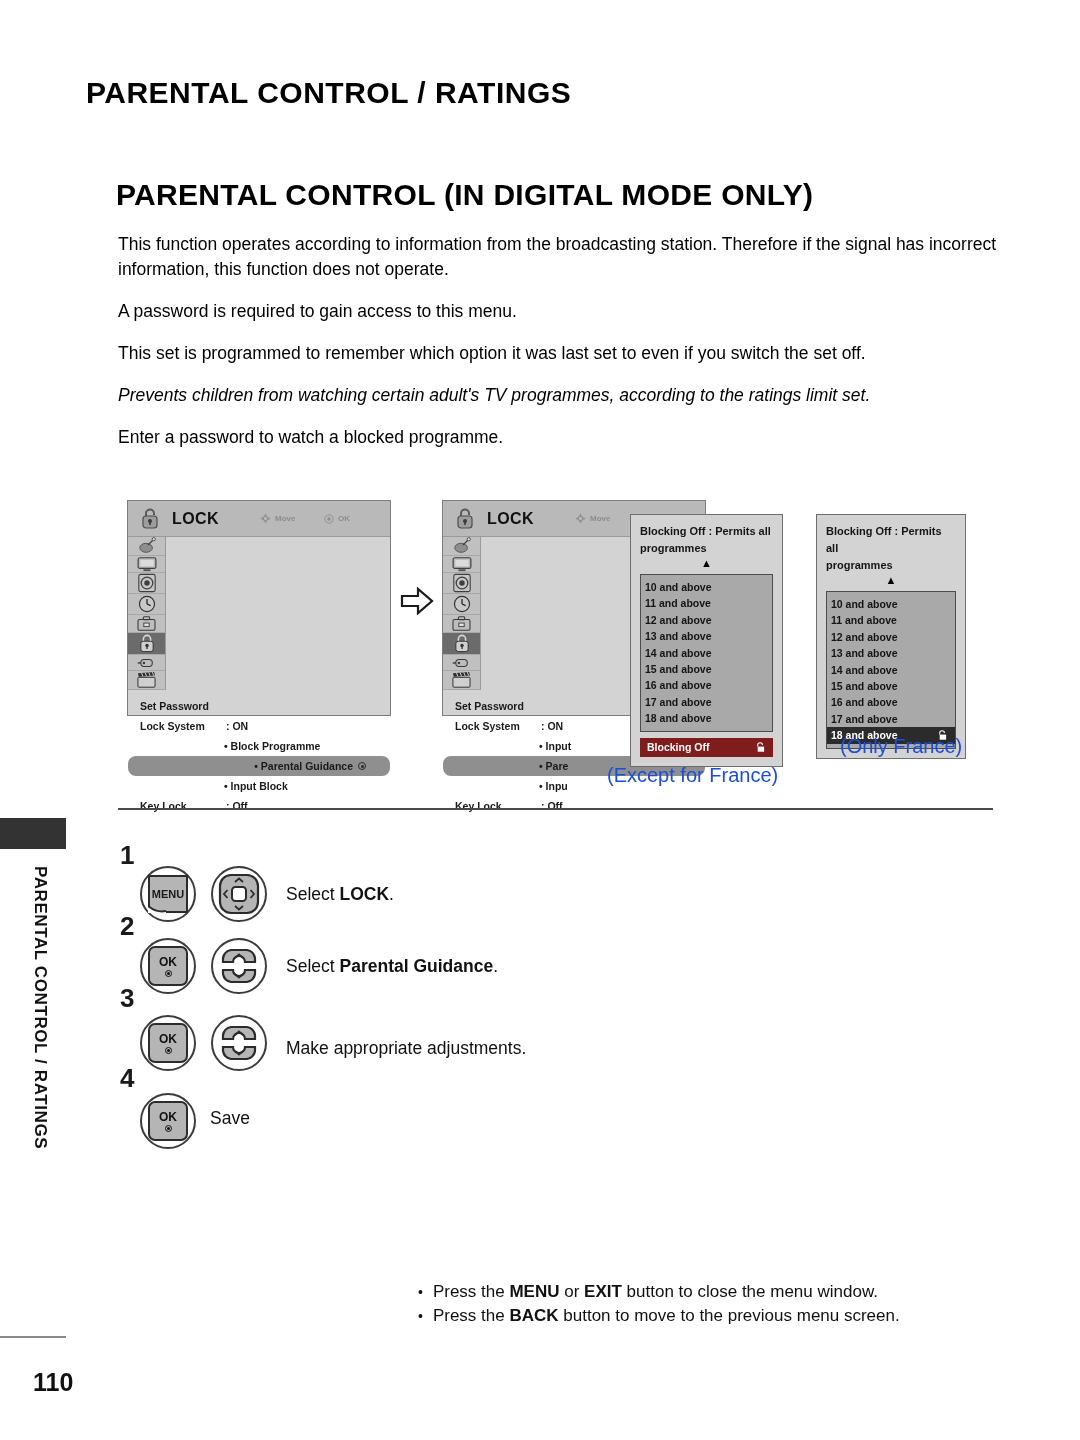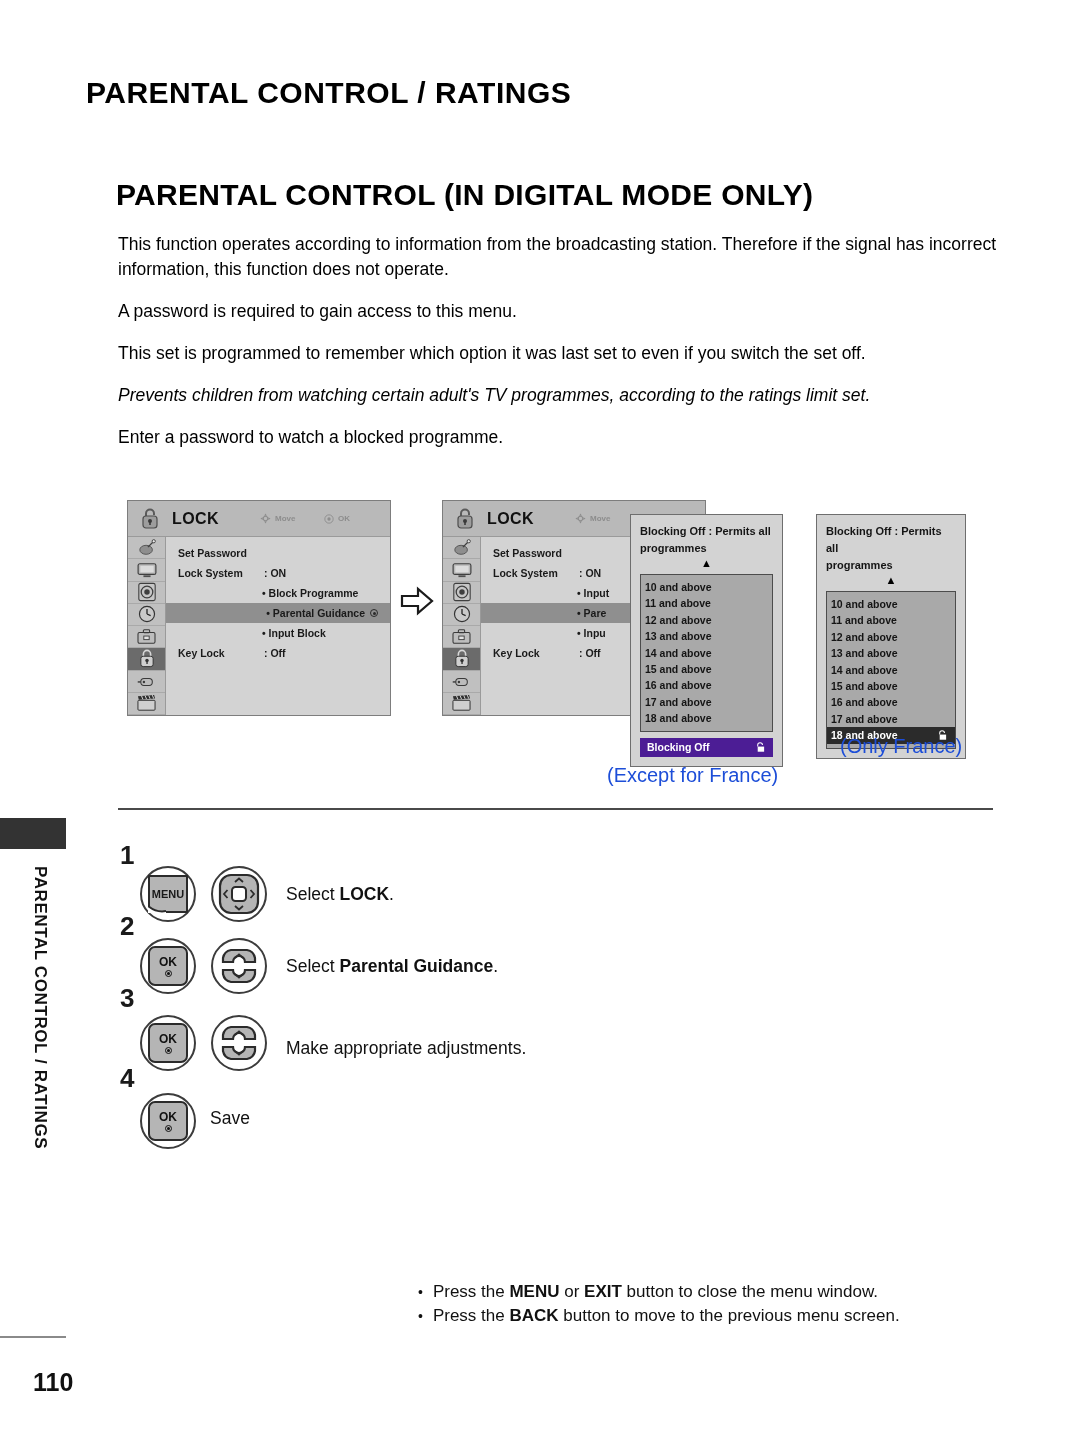--- a/index.html
+++ b/index.html
@@ -57,21 +57,21 @@
     font-size: 16px; font-weight: bold; letter-spacing: 0.4px;
     margin-left: 6px; color: #111;
   }
   .osd-hint {
     position: absolute; display: flex; align-items: center;
     gap: 4px; color: #8d8d8d; font-size: 8px; font-weight: bold;
   }
   .osd-hint.move { left: 132px; }
   .osd-hint.ok   { left: 196px; }
 
-  .osd-body { display: flex; height: calc(100% - 36px); }
+  .osd-body { display: flex; height: calc(100% - 36px); flex-direction: column; }
   .osd-rail {
     width: 38px; background: #c0c0c0;
     border-right: 1px solid #9a9a9a;
     display: flex; flex-direction: column;
   }
   .rail-cell {
     flex: 1; border-bottom: 1px solid #a9a9a9;
     display: flex; align-items: center; justify-content: center;
   }
   .rail-cell.active { background: #6b6b6b; }
@@ -79,22 +79,23 @@
 
   .osd-row {
     height: 20px; display: flex; align-items: center;
     padding-left: 12px; font-size: 10.5px;
   }
   .osd-row .label { width: 86px; }
   .osd-row .value { }
   .osd-row.sub { padding-left: 96px; }
   .osd-row.hl {
     background: #8f8f8f; padding-left: 0;
-    justify-content: flex-end; padding-right: 12px;
+    justify-content: flex-end; padding-right: 24px;
     width: 100%;
+    border-radius: 8px;
   }
   .osd-row.hl .radio { margin-left: 5px; }
 
   .radio {
     display: inline-block; width: 8px; height: 8px;
     border-radius: 50%; border: 1.5px solid #2b2b2b;
     position: relative;
   }
   .radio::after {
     content: ""; position: absolute; left: 1.5px; top: 1.5px;
@@ -131,21 +132,21 @@
   .rate-item {
     font-size: 10.5px; font-weight: bold; line-height: 16.4px;
     padding-left: 4px; color: #141414;
   }
   .rate-item.sel {
     background: #2b2b2b; color: #ffffff;
     display: flex; justify-content: space-between;
     align-items: center; padding-right: 7px;
   }
   .rate-footer {
-    margin-top: 6px; background: #4c1d95; color: #fff;
+    margin-top: 6px; background: #7f1d1d; color: #fff;
     font-size: 10.5px; font-weight: bold;
     height: 19px; display: flex; align-items: center;
     justify-content: space-between; padding: 0 7px;
   }
   #panelA { left: 630px; top: 514px; width: 153px; }
   #panelB { left: 816px; top: 514px; width: 150px; }
 
   .panel-caption {
     position: absolute; font-size: 20px; color: #1d4ed8;
     white-space: nowrap;

